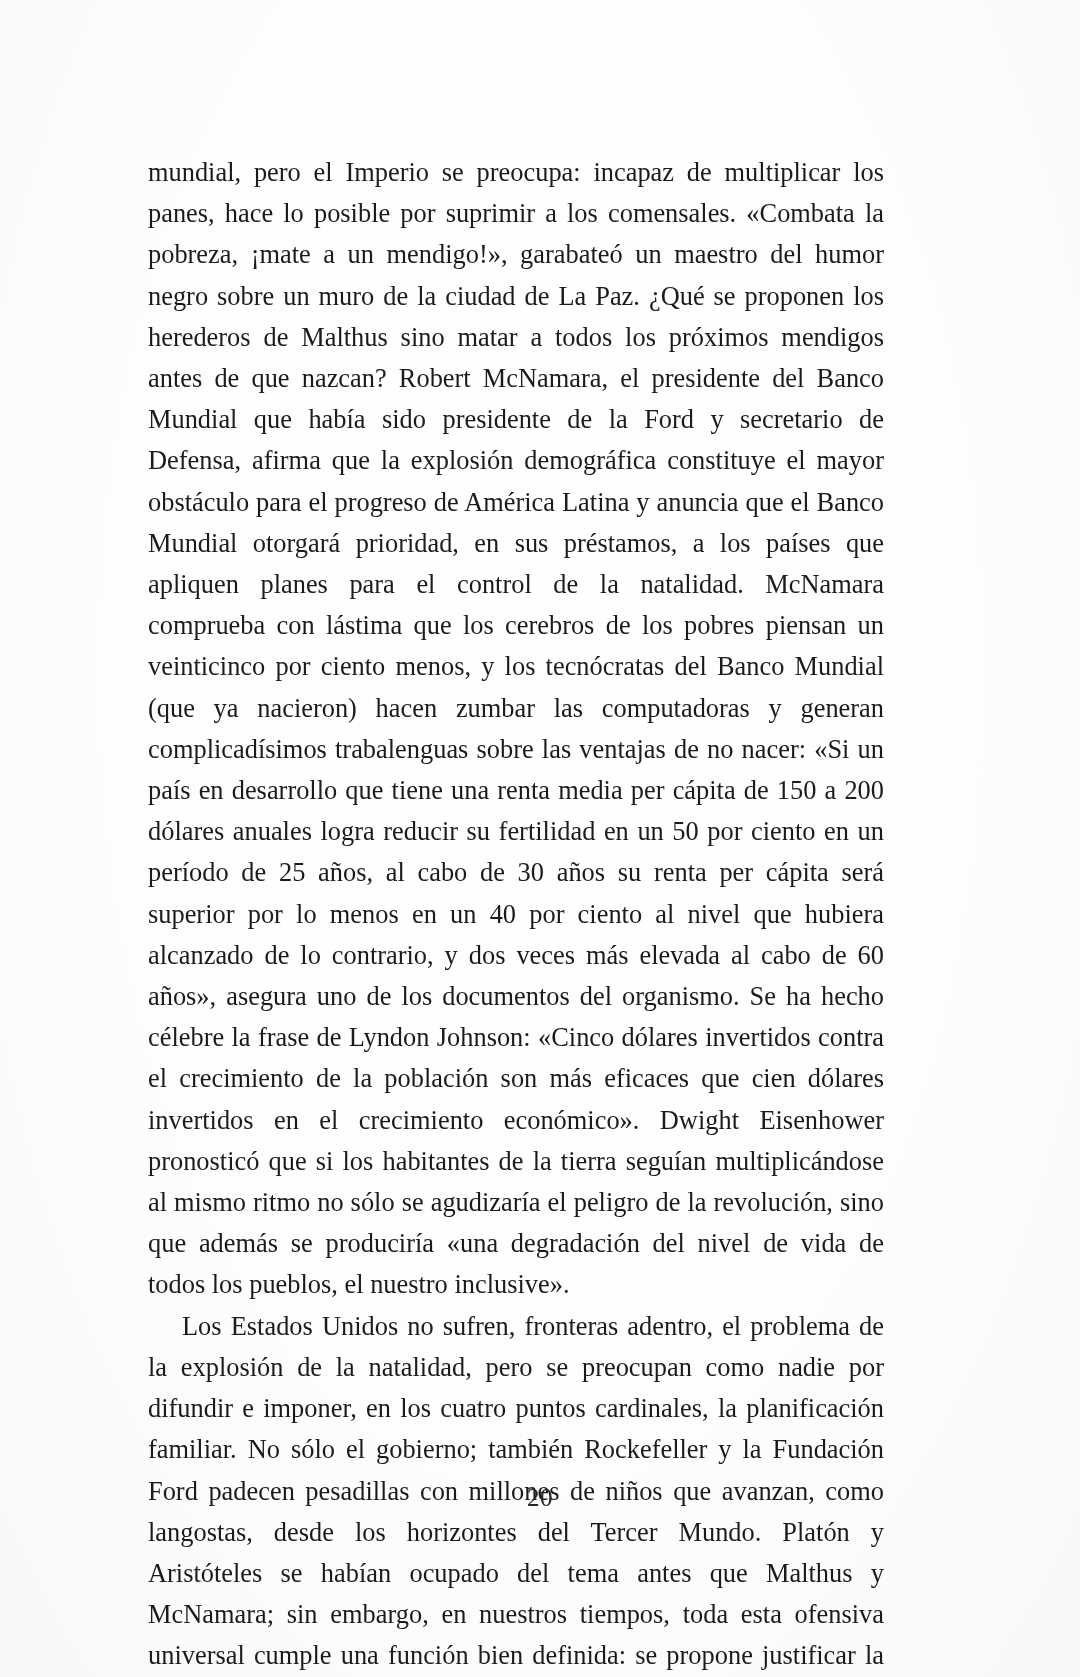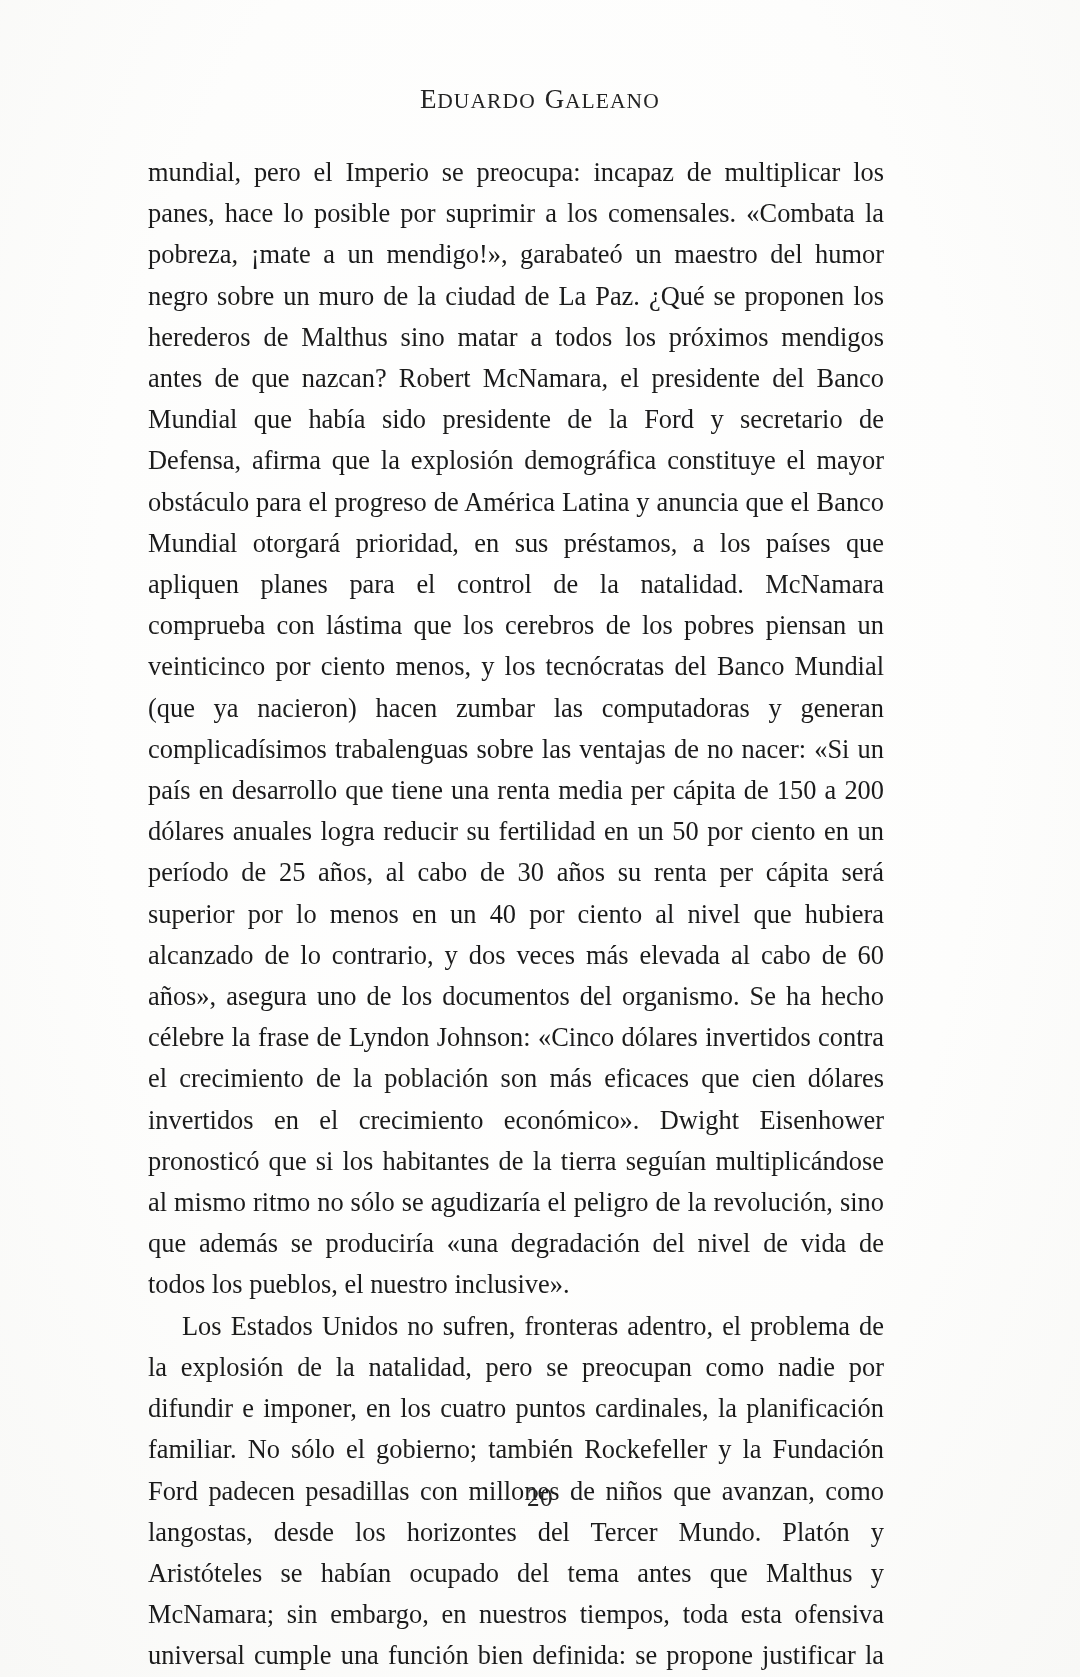--- a/index.html
+++ b/index.html
@@ -84,23 +84,20 @@
 </style>
 </head>
 <body>
 
 <div id="page">
 
   <div id="paper-texture"></div>
 
   <div id="content">
 
-    <div class="running-head">
-      <span class="sc-word"><span class="smallcaps-first">E</span><span class="smallcaps-rest">DUARDO</span></span><span class="sc-word"><span class="smallcaps-first">G</span><span class="smallcaps-rest">ALEANO</span></span>
-    </div>
 
     <div id="body-text">
       <p><span>mundial, pero el Imperio se preocupa: incapaz de multiplicar los panes, hace lo posible por suprimir a los comensales. «Combata la pobreza, ¡mate a un mendigo!», garabateó un maestro del humor negro sobre un muro de la ciudad de La Paz. ¿Qué se proponen los herederos de Malthus sino matar a todos los próximos mendigos antes de que nazcan? Robert McNamara, el presidente del Banco Mundial que había sido presidente de la Ford y secretario de Defensa, afirma que la explosión demográfica constituye el mayor obstáculo para el progreso de América Latina y anuncia que el Banco Mundial otorgará prioridad, en sus préstamos, a los países que apliquen planes para el control de la natalidad. McNamara comprueba con lástima que los cerebros de los pobres piensan un veinticinco por ciento menos, y los tecnócratas del Banco Mundial (que ya nacieron) hacen zumbar las computadoras y generan complicadísimos trabalenguas sobre las ventajas de no nacer: «Si un país en desarrollo que tiene una renta media per cápita de 150 a 200 dólares anuales logra reducir su fertilidad en un 50 por ciento en un período de 25 años, al cabo de 30 años su renta per cápita será superior por lo menos en un 40 por ciento al nivel que hubiera alcanzado de lo contrario, y dos veces más elevada al cabo de 60 años», asegura uno de los documentos del organismo. Se ha hecho célebre la frase de Lyndon Johnson: «Cinco dólares invertidos contra el crecimiento de la población son más eficaces que cien dólares invertidos en el crecimiento económico». Dwight Eisenhower pronosticó que si los habitantes de la tierra seguían multiplicándose al mismo ritmo no sólo se agudizaría el peligro de la revolución, sino que además se produciría «una degradación del nivel de vida de todos los pueblos, </span><span class="ital">el nuestro inclusive</span><span>».</span></p>
       <p class="indented">Los Estados Unidos no sufren, fronteras adentro, el problema de la explosión de la natalidad, pero se preocupan como nadie por difundir e imponer, en los cuatro puntos cardinales, la planificación familiar. No sólo el gobierno; también Rockefeller y la Fundación Ford padecen pesadillas con millones de niños que avanzan, como langostas, desde los horizontes del Tercer Mundo. Platón y Aristóteles se habían ocupado del tema antes que Malthus y McNamara; sin embargo, en nuestros tiempos, toda esta ofensiva universal cumple una función bien definida: se propone justificar la muy desigual distribución de la renta entre los países y entre las clases sociales, convencer a los pobres de que la pobreza es el resultado de los hijos que</p>
     </div>
 
     <div class="folio">20</div>
 
   </div>
 </div>

